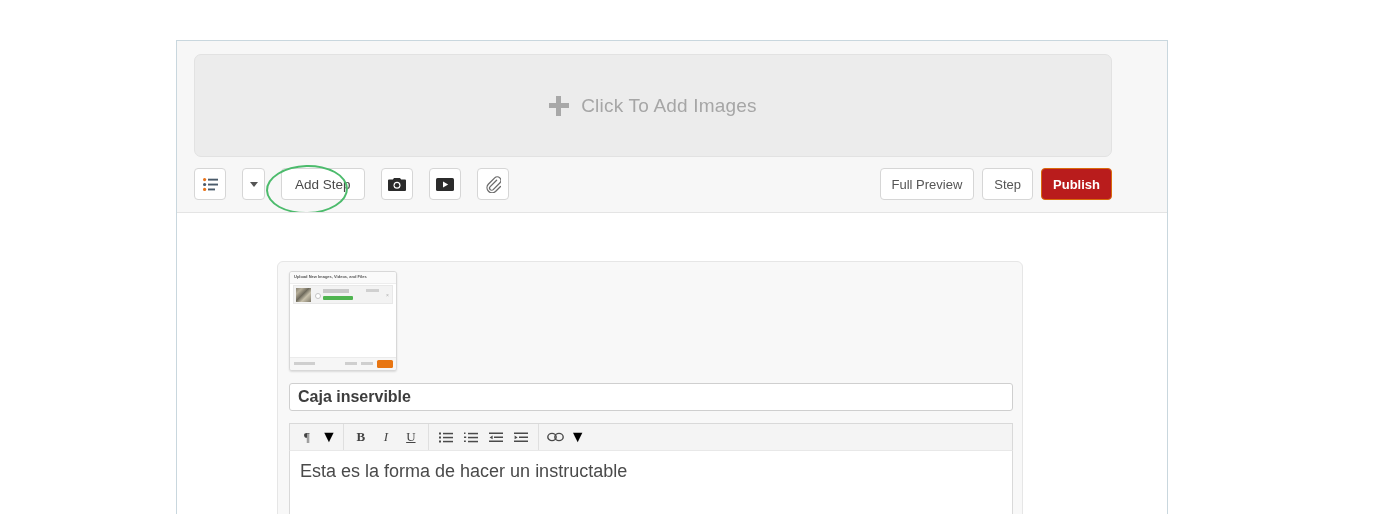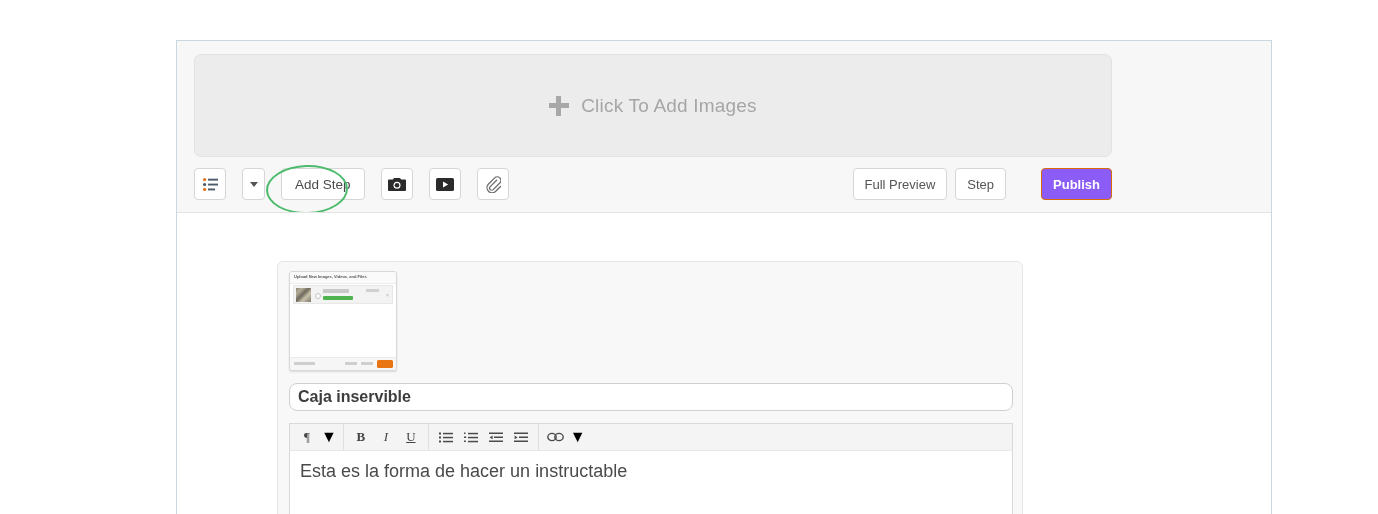--- a/index.html
+++ b/index.html
@@ -10,21 +10,21 @@
     height: 514px;
     overflow: hidden;
     font-family: "Liberation Sans", sans-serif;
   }
 
   
   #editor-frame {
     position: absolute;
     left: 176px;
     top: 40px;
-    width: 1096px;
+    width: 992px;
     height: 474px;
     border: 1px solid #c9d7de;
     border-bottom: none;
     background: #ffffff;
     box-sizing: border-box;
   }
 
   
   #top-section {
     position: absolute;
@@ -109,25 +109,24 @@
     justify-content: center;
     font-size: 13px;
     color: #555555;
     cursor: pointer;
     padding: 0 11px;
     white-space: nowrap;
   }
   .btn.icon-btn { width: 32px; padding: 0; }
   .btn.caret-btn { width: 23px; padding: 0; }
   .btn.primary {
-    background: #8b5cf6;
+    background: #b91c1c;
     border-color: #d96a0c;
     color: #ffffff;
     font-weight: bold;
-    margin-left: 27px;
   }
   #add-step-btn { font-size: 13.5px; color: #4a4a4a; padding: 0 13px; }
 
   .caret-down {
     width: 0; height: 0;
     border-left: 4px solid transparent;
     border-right: 4px solid transparent;
     border-top: 5px solid #555;
   }
 
@@ -285,21 +284,21 @@
   
   #step-title-input {
     position: absolute;
     left: 11px;
     top: 121px;
     width: 724px;
     height: 28px;
     box-sizing: border-box;
     background: #ffffff;
     border: 1px solid #cfcfcf;
-    border-radius: 8px;
+    border-radius: 3px;
     font-family: "Liberation Sans", sans-serif;
     font-size: 16px;
     font-weight: bold;
     color: #3d3d3d;
     padding: 0 8px;
     outline: none;
   }
 
   
   #editor-toolbar {

